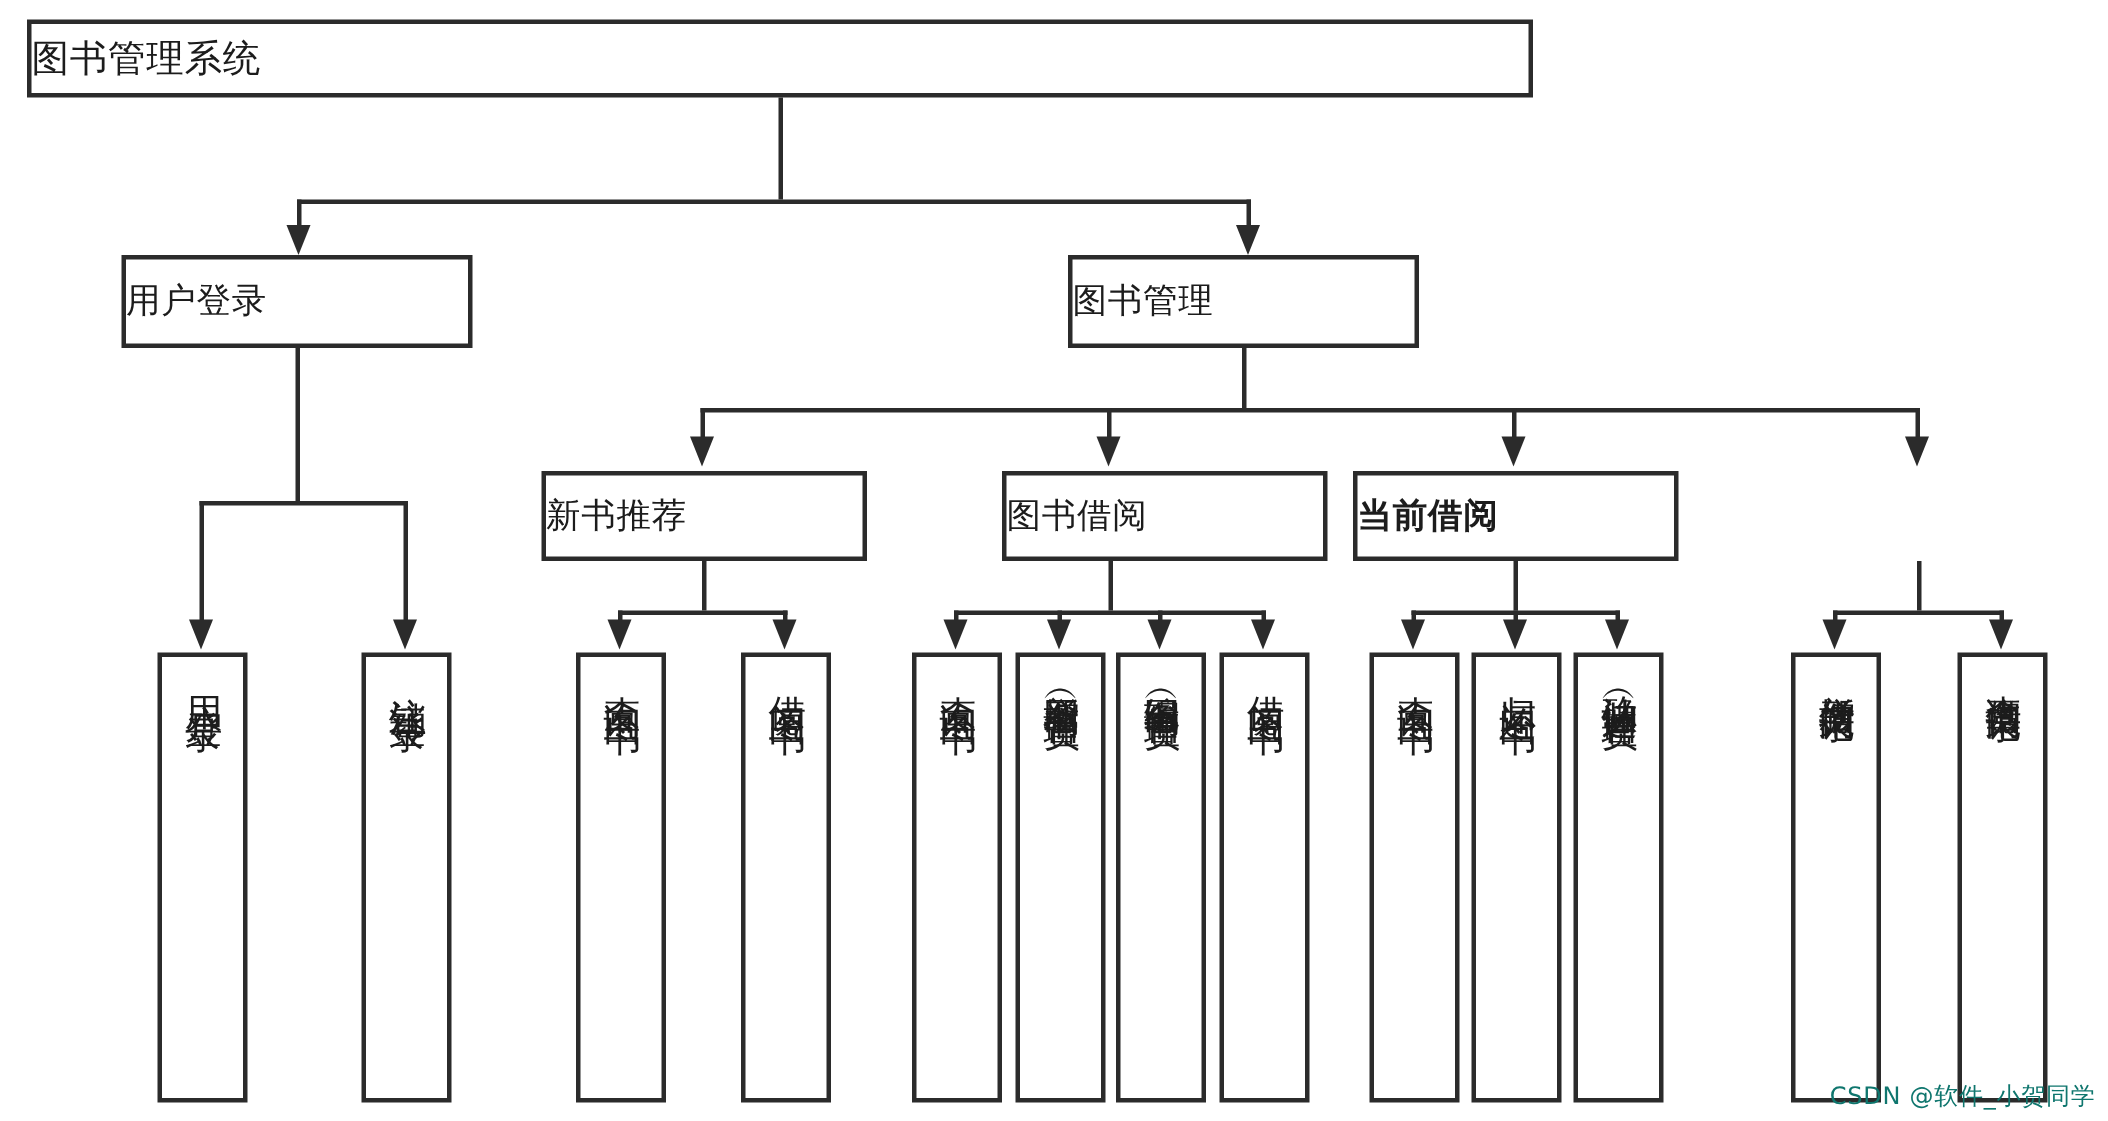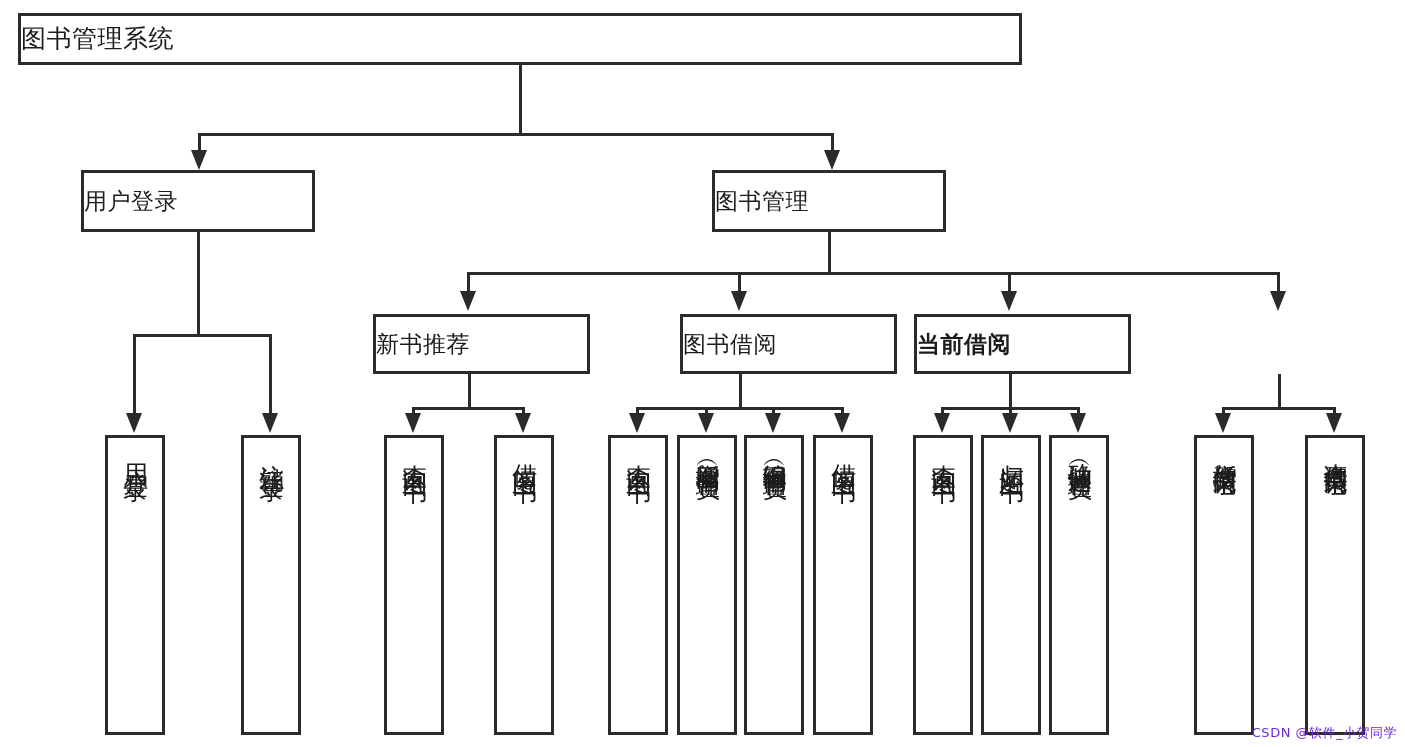--- a/index.html
+++ b/index.html
@@ -51,21 +51,20 @@
     width: 234px;
   }
   .node.tier2 .node-label {
     font-size: 23px;
   }
   
   .node.tier3 {
     top: 314px;
     height: 60px;
     width: 217px;
-    margin-left: 12px;
   }
   .node.tier3 .node-label {
     font-size: 23px;
   }
   
   .node.leaf {
     top: 435px;
     height: 300px;
     width: 60px;
     align-items: flex-start;
@@ -97,22 +96,22 @@
     height: 0;
     border-left: 8px solid transparent;
     border-right: 8px solid transparent;
     border-top: 20px solid #2b2b2b;
   }
   
   #watermark {
     position: absolute;
     right: 8px;
     bottom: 5px;
-    font-size: 13px;
-    color: #6d28d9;
+    font-size: 16px;
+    color: #0f766e;
     letter-spacing: 0.5px;
     white-space: nowrap;
     user-select: none;
   }
 </style>
 </head>
 <body>
 
 <div id="canvas">
 

